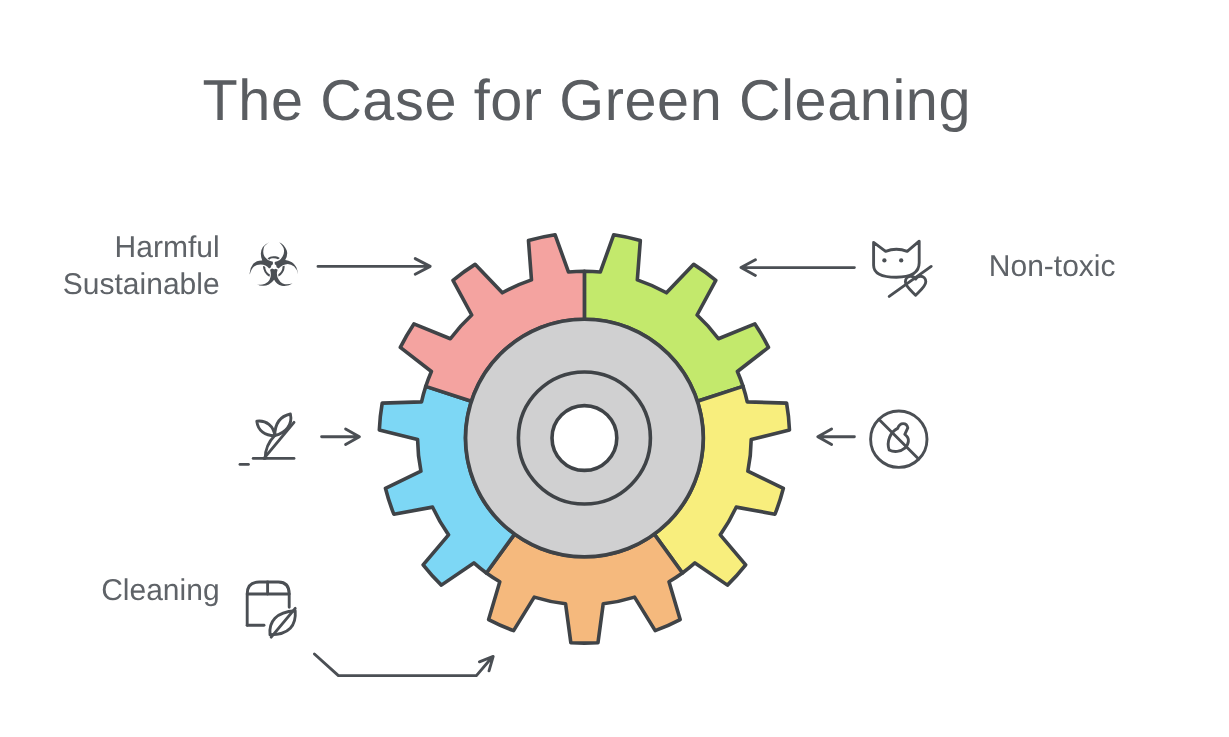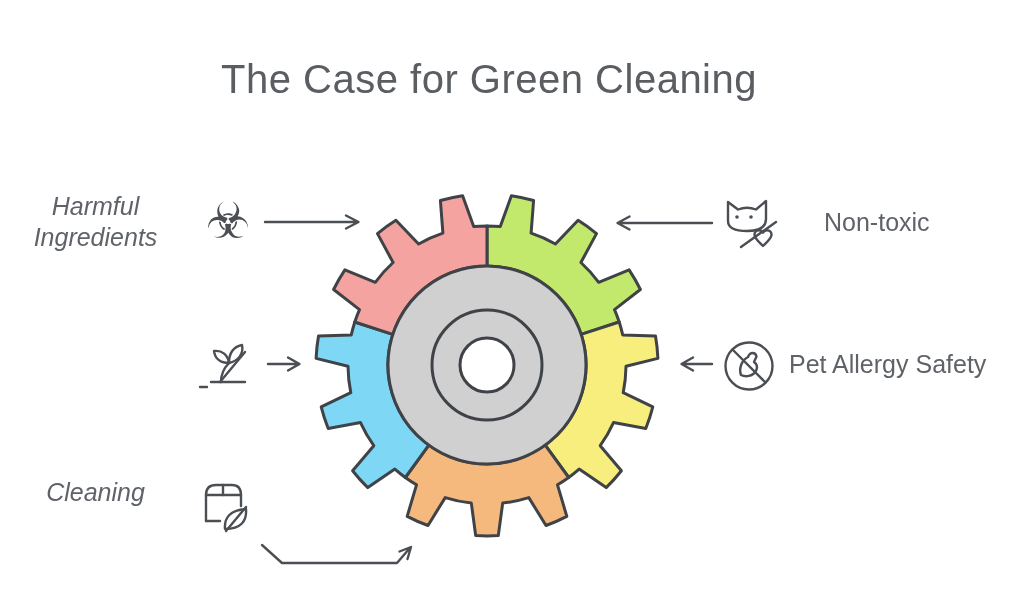--- a/index.html
+++ b/index.html
@@ -2,27 +2,27 @@
 <html style="--bg: #ffffff; --title: #5a5d61; --text: #5f6368; --outline: #3f4347; --arrow: #4b4f54; --icon: #4b4f54;"><head>
 <meta charset="utf-8">
 <style>
   html,body{margin:0;padding:0;background:#fff;}
   #canvas{
     position:relative;width:1024px;height:614px;background:var(--bg,#fff);
     font-family:"Liberation Sans", sans-serif;overflow:hidden;
   }
   #title{
     position:absolute;left:0;top:57px;width:978px;text-align:center;
-    font-size:40px;font-weight:400;color:var(--title,#5a5d61);letter-spacing:.5px;
+    font-size:48px;font-weight:400;color:var(--title,#5a5d61);letter-spacing:.5px;
   }
   .lbl{
     position:absolute;color:var(--text,#5f6368);font-size:25px;line-height:31px;
     white-space:nowrap;
   }
-  .lbl.right{text-align:center;font-style:italic;}
+  .lbl.right{text-align:right;}
   #scene{position:absolute;left:0;top:0;}
   .arrow{stroke:var(--arrow,#4b4f54);stroke-width:2.4;fill:none;
          stroke-linecap:round;stroke-linejoin:round;}
   #gear path, #gear circle{stroke:var(--outline,#3f4347);stroke-width:3;stroke-linejoin:round;}
   .lineicon{position:absolute;}
   .lineicon path, .lineicon circle, .lineicon line{
     stroke:var(--icon,#4b4f54);stroke-width:2.4;fill:none;
     stroke-linecap:round;stroke-linejoin:round;
   }
   .lineicon .dot{fill:var(--icon,#4b4f54);stroke:none;}
@@ -52,21 +52,21 @@
         <path d="M 405.3 477.5 A 139 139 0 0 1 394.9 469.1 L 367.8 487.6 A 171 171 0 0 1 352.6 470.7 L 373.8 445.7 A 139 139 0 0 1 360.5 422.6 L 328.2 428.5 A 171 171 0 0 1 321.2 406.9 L 350.8 392.7 A 139 139 0 0 1 348.0 366.2 L 316.1 358.4 A 171 171 0 0 1 318.5 335.9 L 351.3 334.9 A 139 139 0 0 1 354.8 322.0 L 392.8 334.4 A 99 99 0 0 0 428.8 445.1 Z" fill="#7dd7f5"></path>
         <path d="M 354.8 322.0 A 139 139 0 0 1 359.5 309.6 L 333.6 289.5 A 171 171 0 0 1 344.9 269.9 L 375.3 282.3 A 139 139 0 0 1 393.1 262.5 L 377.5 233.6 A 171 171 0 0 1 395.9 220.3 L 418.6 244.0 A 139 139 0 0 1 442.9 233.2 L 440.4 200.5 A 171 171 0 0 1 462.6 195.7 L 473.7 226.6 A 139 139 0 0 1 487.0 226.0 L 487.0 266.0 A 99 99 0 0 0 392.8 334.4 Z" fill="#f4a3a0"></path>
         <circle cx="487" cy="365" r="99" fill="#d0d0d1"></circle>
         <circle cx="487" cy="365" r="55" fill="none"></circle>
         <circle cx="487" cy="365" r="27" fill="#ffffff"></circle>
       </g>
   </svg>
 
   <div class="lbl right" style="left:8px;top:191px;width:175px;">
     <div>Harmful</div>
-    <div>Ingredients</div>
+    <div>Sustainable</div>
   </div>
 
   <div id="biohazard">☣</div>
 
 
   <svg class="lineicon" style="left:198px;top:335px;" width="56" height="56" viewBox="0 0 56 56">
     <path d="M13 47 H47"></path>
     <path d="M2 52 H9"></path>
     <path d="M23 47 C23 40 25 34 31 28"></path>
     <path d="M31 28 C23 28 17 24 16 16 C24 15 30 20 31 28 Z"></path>
@@ -96,15 +96,14 @@
   </svg>
 
   <div class="lbl" style="left:824px;top:207px;">Non-toxic</div>
 
   <svg class="lineicon" style="left:721px;top:338px;" width="56" height="56" viewBox="0 0 56 56">
     <circle cx="28" cy="28" r="23.5"></circle>
     <path d="M12 12 L44.5 44.5"></path>
     <path d="M20 37 C17.5 30 21 22 27 19 C29 13.5 34.5 14 35.5 18.5 L33 24 C37.5 27 36.5 32 33 35.5 C29.5 38.5 24 39 20 37 Z"></path>
   </svg>
 
-  <div class="lbl" style="left:789px;top:349px;">Pet Allergy Safety</div>
 
 </div>
 
 </body></html>

